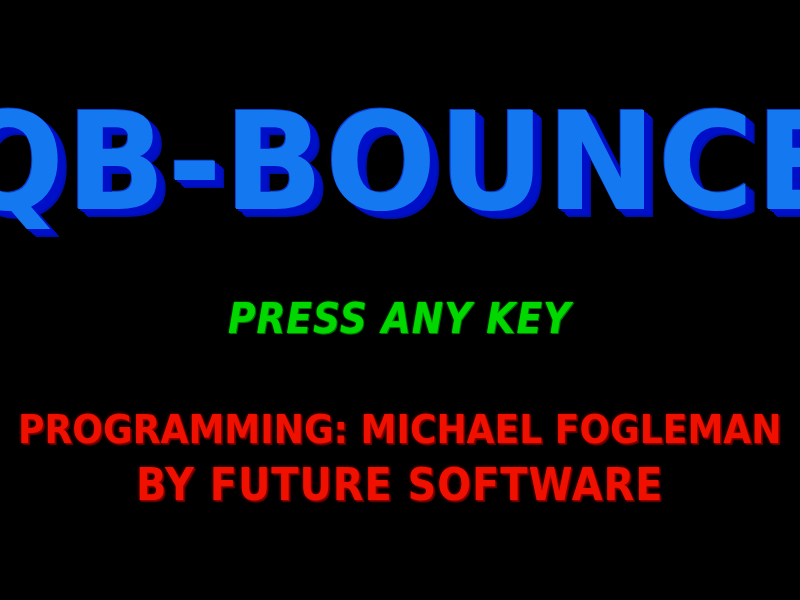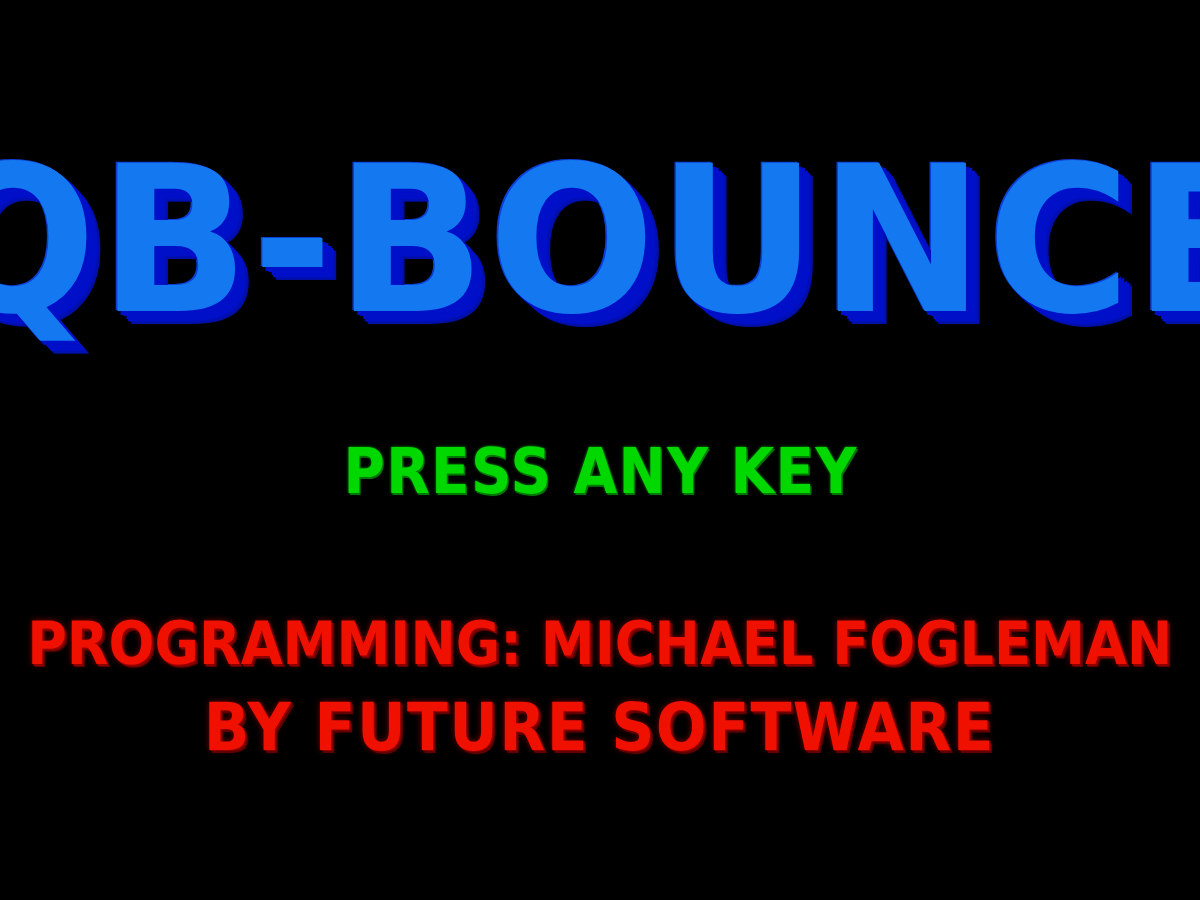--- a/index.html
+++ b/index.html
@@ -50,22 +50,23 @@
   }
 
   
   .prompt-wrap {
     position: absolute;
     left: 0;
     top: 292px;
     width: 800px;
     height: 46px;
     display: flex;
-    align-items: center;
+    align-items: flex-end;
     justify-content: center;
+    font-style: italic;
   }
   .prompt {
     font-family: "DejaVu Sans", sans-serif;
     font-size: 40px;
     font-weight: bold;
     line-height: 1;
     letter-spacing: 1px;
     color: #00d800;
     white-space: nowrap;
     transform: scaleX(0.94) scaleY(1.05);

